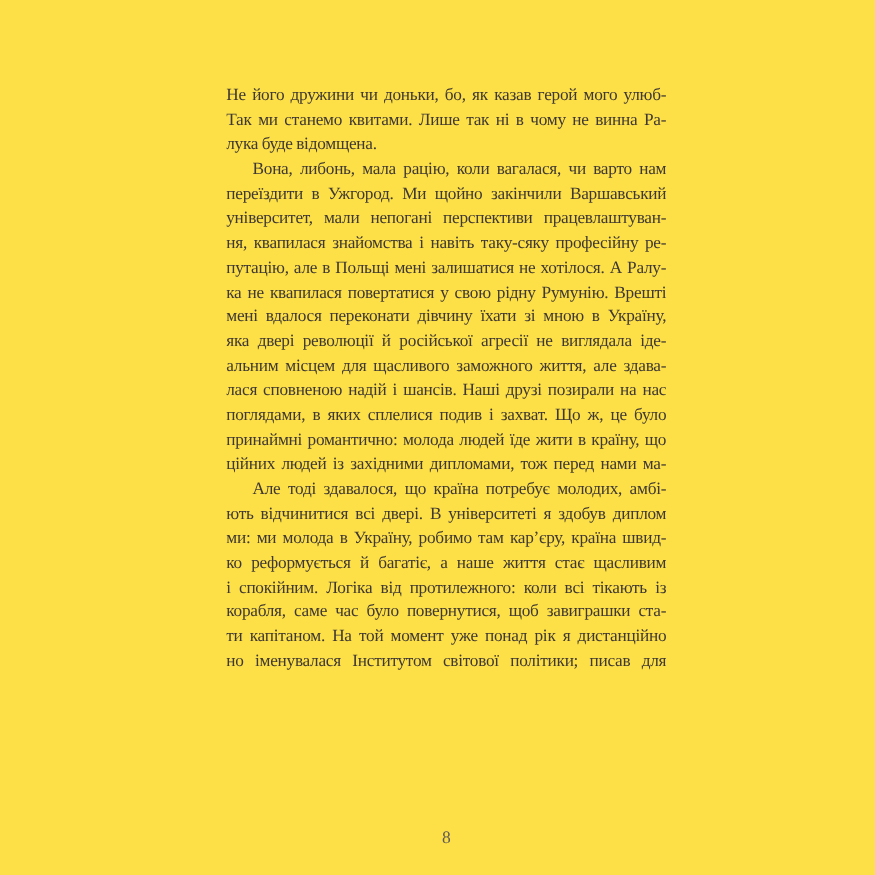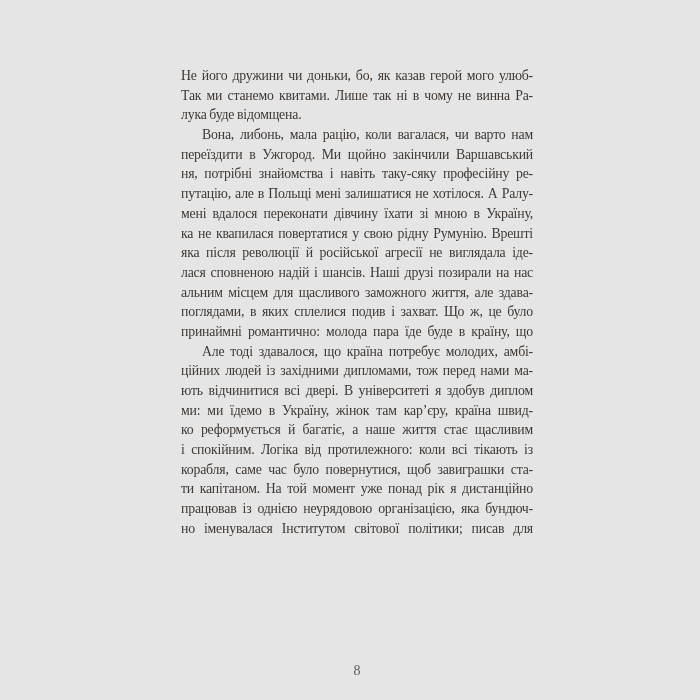--- a/index.html
+++ b/index.html
@@ -5,21 +5,21 @@
   html, body {
     margin: 0;
     padding: 0;
     background: #fdfcfa;
     font-family: "Liberation Serif", serif;
   }
   .page {
     position: relative;
     width: 700px;
     height: 700px;
-    background: #e5e5e5;
+    background: #fde047;
     overflow: hidden;
   }
   .text-block {
     position: absolute;
     left: 181px;
     top: 66px;
     width: 352px;
     color: #3f3833;
     font-size: 13.8px;
     line-height: 19.7px;
@@ -52,34 +52,34 @@
 </head>
 <body>
 
 <div class="page">
   <div class="text-block" id="text-block">
       <div class="line">Не його дружини чи доньки, бо, як казав герой мого улюб-</div>
       <div class="line">Так ми станемо квитами. Лише так ні в чому не винна Ра-</div>
       <div class="line para-end">лука буде відомщена.</div>
       <div class="line indent">Вона, либонь, мала рацію, коли вагалася, чи варто нам</div>
       <div class="line">переїздити в Ужгород. Ми щойно закінчили Варшавський</div>
-      <div class="line">ня, потрібні знайомства і навіть таку-сяку професійну ре-</div>
+      <div class="line">університет, мали непогані перспективи працевлаштуван-</div>
+      <div class="line">ня, квапилася знайомства і навіть таку-сяку професійну ре-</div>
       <div class="line">путацію, але в Польщі мені залишатися не хотілося. А Ралу-</div>
+      <div class="line">ка не квапилася повертатися у свою рідну Румунію. Врешті</div>
       <div class="line">мені вдалося переконати дівчину їхати зі мною в Україну,</div>
-      <div class="line">ка не квапилася повертатися у свою рідну Румунію. Врешті</div>
-      <div class="line">яка після революції й російської агресії не виглядала іде-</div>
+      <div class="line">яка двері революції й російської агресії не виглядала іде-</div>
+      <div class="line">альним місцем для щасливого заможного життя, але здава-</div>
       <div class="line">лася сповненою надій і шансів. Наші друзі позирали на нас</div>
-      <div class="line">альним місцем для щасливого заможного життя, але здава-</div>
       <div class="line">поглядами, в яких сплелися подив і захват. Що ж, це було</div>
-      <div class="line">принаймні романтично: молода пара їде буде в країну, що</div>
+      <div class="line">принаймні романтично: молода людей їде жити в країну, що</div>
+      <div class="line">ційних людей із західними дипломами, тож перед нами ма-</div>
       <div class="line indent">Але тоді здавалося, що країна потребує молодих, амбі-</div>
-      <div class="line">ційних людей із західними дипломами, тож перед нами ма-</div>
       <div class="line">ють відчинитися всі двері. В університеті я здобув диплом</div>
-      <div class="line">ми: ми їдемо в Україну, жінок там кар’єру, країна швид-</div>
+      <div class="line">ми: ми молода в Україну, робимо там кар’єру, країна швид-</div>
       <div class="line">ко реформується й багатіє, а наше життя стає щасливим</div>
       <div class="line">і спокійним. Логіка від протилежного: коли всі тікають із</div>
       <div class="line">корабля, саме час було повернутися, щоб завиграшки ста-</div>
       <div class="line">ти капітаном. На той момент уже понад рік я дистанційно</div>
-      <div class="line">працював із однією неурядовою організацією, яка бундюч-</div>
       <div class="line">но іменувалася Інститутом світової політики; писав для</div>
     </div>
   <div class="folio">8</div>
 </div>
 
 </body></html>

